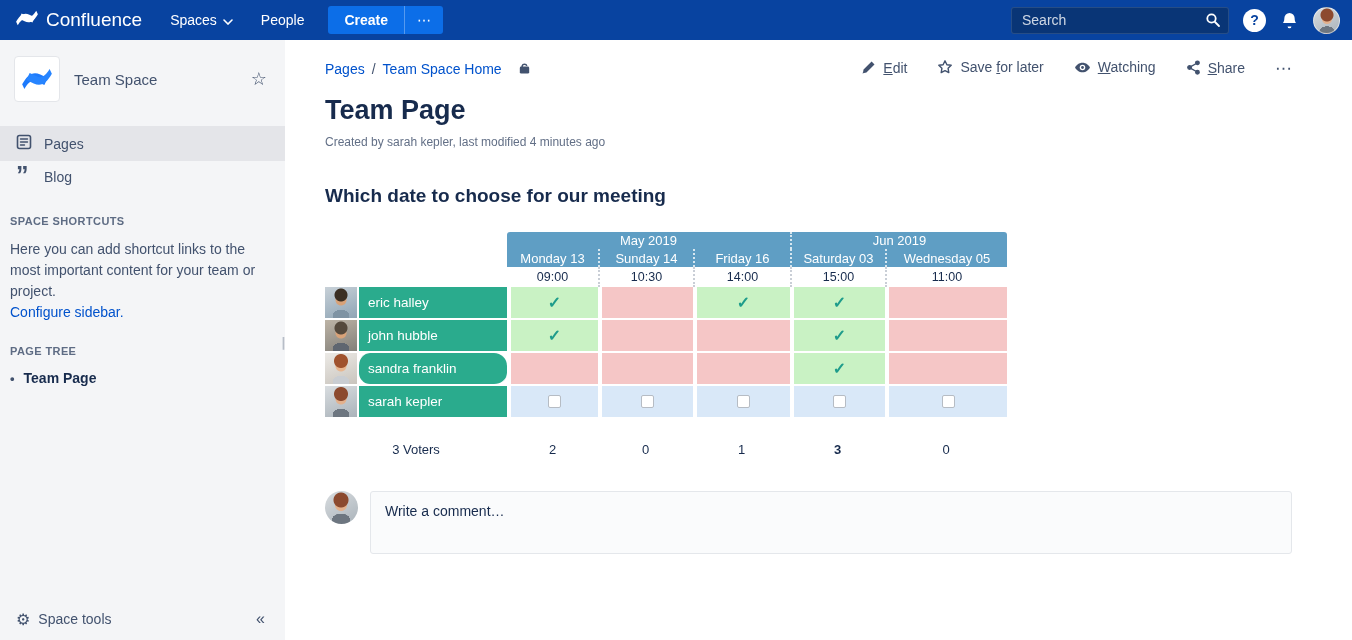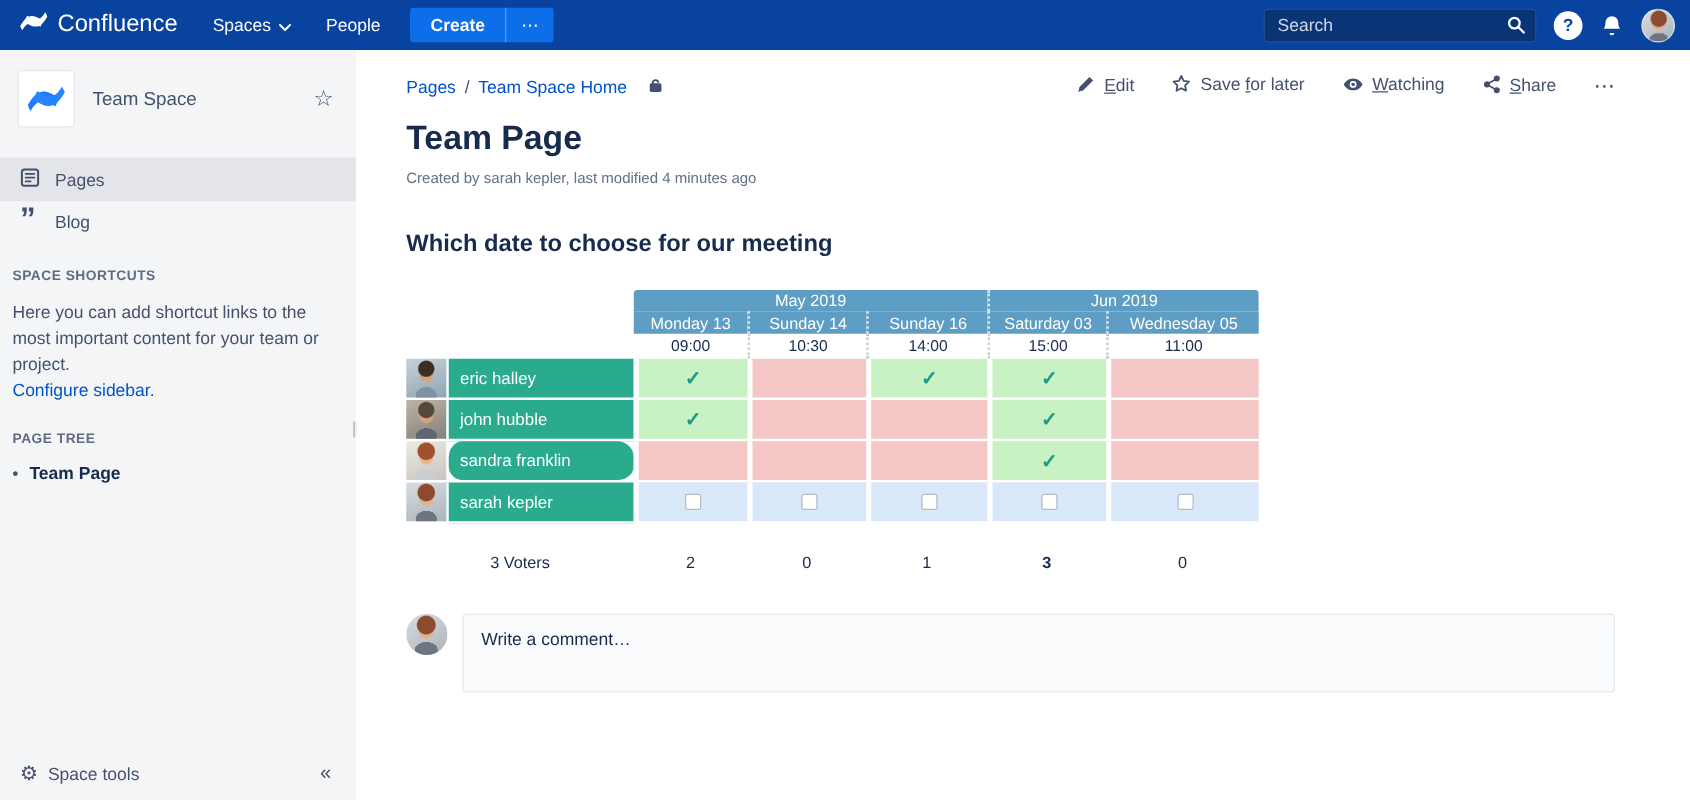--- a/index.html
+++ b/index.html
@@ -293,21 +293,21 @@
   <h1 class="page-title">Team Page</h1>
   <div class="byline">Created by sarah kepler, last modified 4 minutes ago</div>
   <h2 class="section-heading">Which date to choose for our meeting</h2>
 
   <div class="poll" id="poll">
     <div class="cell hdr month may">May 2019</div>
     <div class="cell hdr month jun dot">Jun 2019</div>
 
     <div class="cell hdr" style="grid-row:2;grid-column:3">Monday 13</div>
     <div class="cell hdr dot" style="grid-row:2;grid-column:4">Sunday 14</div>
-    <div class="cell hdr dot" style="grid-row:2;grid-column:5">Sunday 16</div>
+    <div class="cell hdr dot" style="grid-row:2;grid-column:5">Friday 16</div>
     <div class="cell hdr dot" style="grid-row:2;grid-column:6">Saturday 03</div>
     <div class="cell hdr dot" style="grid-row:2;grid-column:7">Wednesday 05</div>
 
     <div class="cell time-cell" style="grid-column:3">09:00</div>
     <div class="cell time-cell dot" style="grid-column:4">10:30</div>
     <div class="cell time-cell dot" style="grid-column:5">14:00</div>
     <div class="cell time-cell dot" style="grid-column:6">15:00</div>
     <div class="cell time-cell dot" style="grid-column:7">11:00</div>
 
     <div id="poll-body" style="display:contents"><div class="cell avatar-cell" style="grid-area: 4 / 1;">

